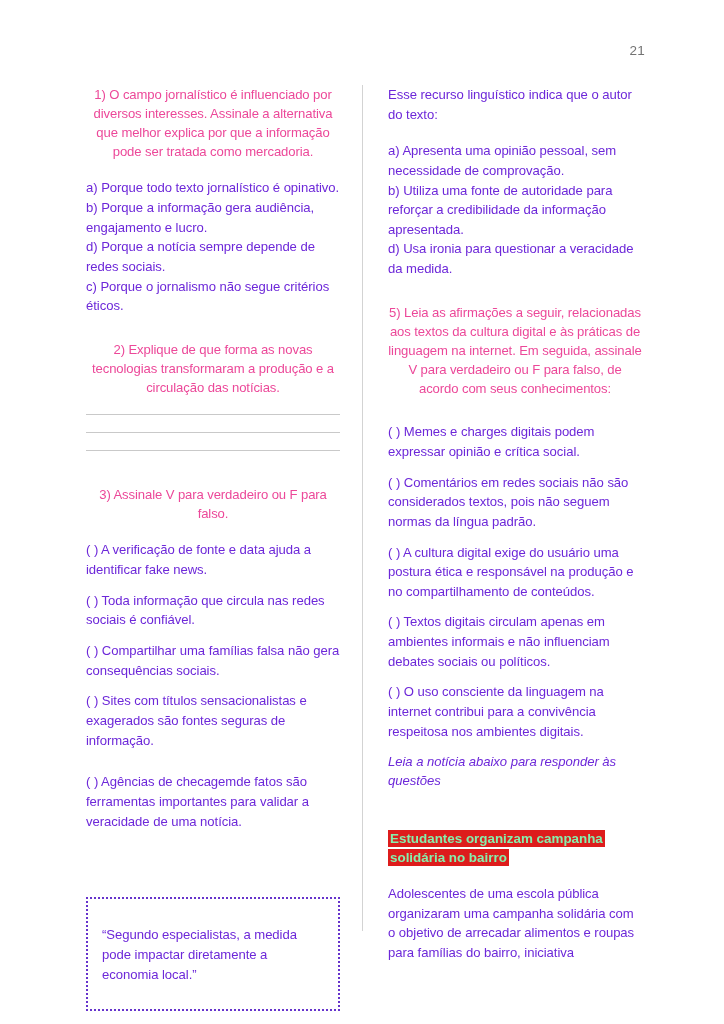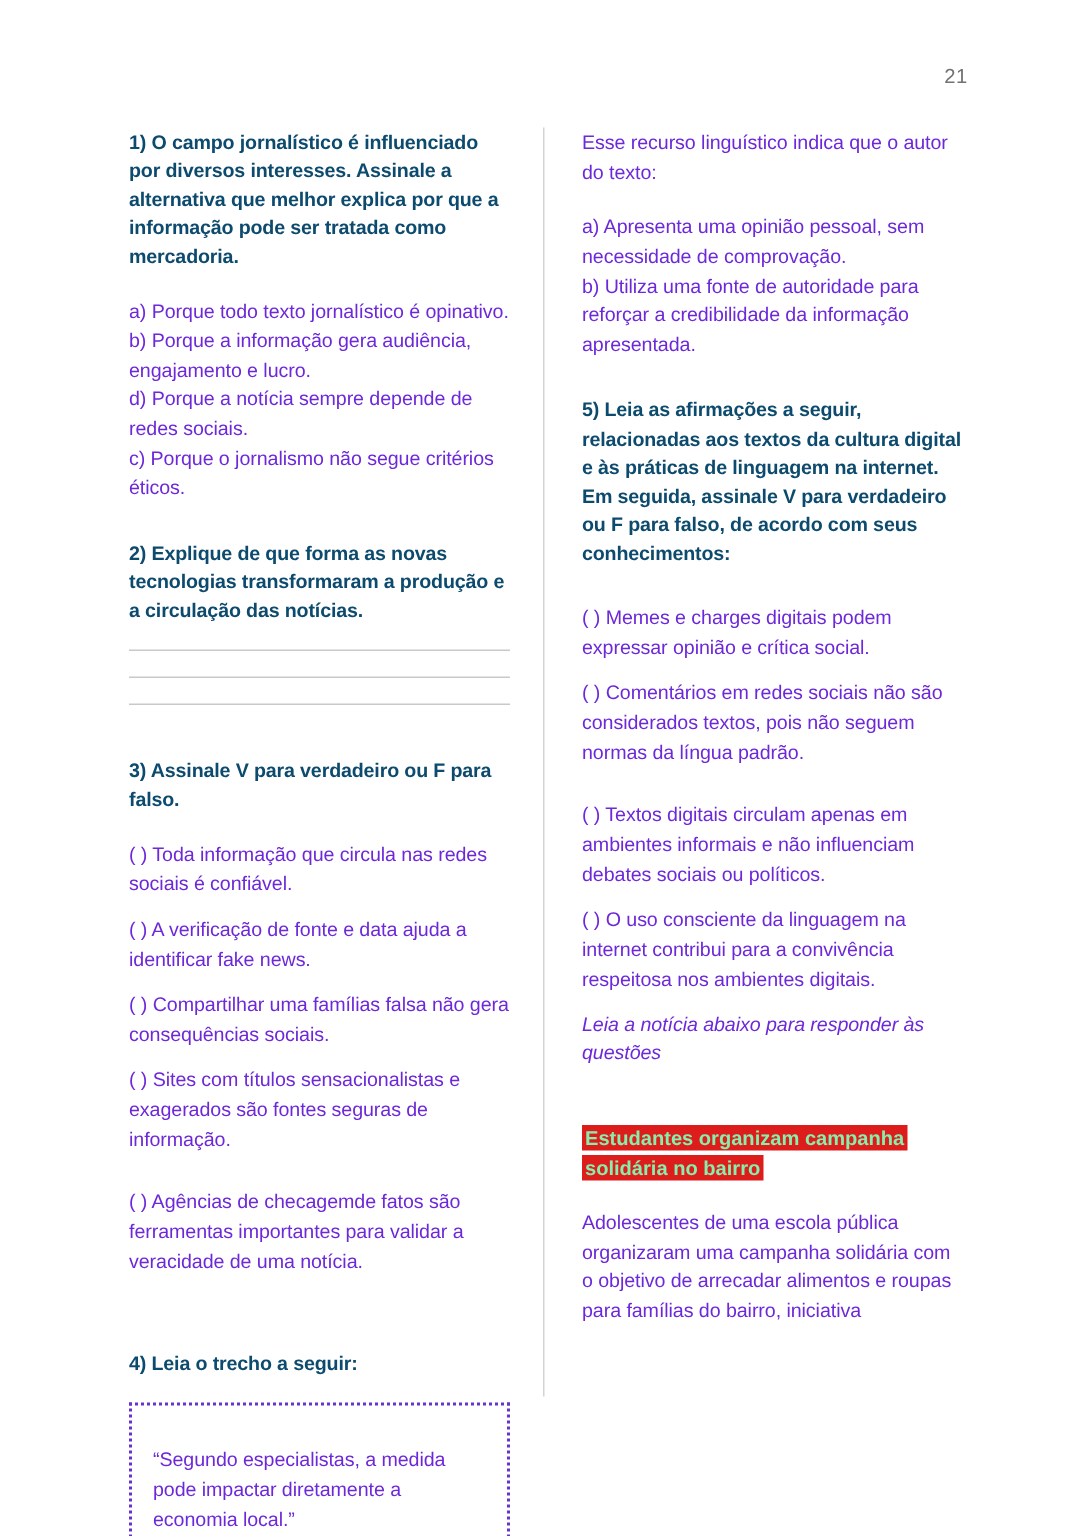--- a/index.html
+++ b/index.html
@@ -61,25 +61,26 @@
   
   p {
     margin: 0;
     font-size: 13.1px;
     line-height: 1.50;
     color: #6d28d9;
     letter-spacing: -0.05px;
   }
 
   .q-head {
-    font-weight: bold;
+    font-weight: normal;
     font-size: 13.1px;
     line-height: 1.46;
-    color: #0c4a6e;
+    color: #ec4899;
     letter-spacing: -0.1px;
+    text-align: center;
   }
 
   .body-text { font-weight: normal; }
 
   .italic-note {
     font-style: italic;
     font-size: 13.1px;
     line-height: 1.46;
   }
 
@@ -164,62 +165,63 @@
         <div class="answer-line"></div>
         <div class="answer-line"></div>
       </div>
 
       <div class="gap-md"></div>
 
       <p class="q-head">3) Assinale V para verdadeiro ou F para falso.</p>
 
       <div class="gap-md"></div>
 
+      <p class="body-text tf-item">(   ) A verificação de fonte e data ajuda a identificar fake news.</p>
       <p class="body-text tf-item">(   ) Toda informação que circula nas redes sociais é confiável.</p>
-      <p class="body-text tf-item">(   ) A verificação de fonte e data ajuda a identificar fake news.</p>
       <p class="body-text tf-item">(   ) Compartilhar uma famílias falsa não gera consequências sociais.</p>
       <p class="body-text tf-item">(   ) Sites com títulos sensacionalistas e exagerados são fontes seguras de informação.</p>
 
       <div class="gap-sm"></div>
 
       <p class="body-text tf-item">(   ) Agências de checagemde fatos são ferramentas importantes para validar a veracidade de uma notícia.</p>
 
       <div class="gap-xxl"></div>
 
-      <p class="q-head">4) Leia o trecho a seguir:</p>
 
       <div class="quote-box">
         <p>“Segundo especialistas, a medida pode impactar diretamente a economia local.”</p>
       </div>
 
     </div>
 
     <div class="col col-right">
 
       <p class="body-text">Esse recurso linguístico indica que o autor do texto:</p>
 
       <div class="gap-md"></div>
 
       <p class="body-text">a) Apresenta uma opinião pessoal, sem necessidade de comprovação.</p>
       <p class="body-text">b) Utiliza uma fonte de autoridade para reforçar a credibilidade da informação apresentada.</p>
+      <p class="body-text">d) Usa ironia para questionar a veracidade da medida.</p>
 
       <div class="gap-lg"></div>
 
       <p class="q-head">5) Leia as afirmações a seguir, relacionadas aos textos da cultura digital e às práticas de linguagem na internet. Em seguida, assinale V para verdadeiro ou F para falso, de acordo com seus conhecimentos:</p>
 
       <div class="gap-lg"></div>
 
       <p class="body-text">(   ) Memes e charges digitais podem expressar opinião e crítica social.</p>
 
       <div class="gap-sm"></div>
 
       <p class="body-text">(   ) Comentários em redes sociais não são considerados textos, pois não seguem normas da língua padrão.</p>
 
       <div class="gap-sm"></div>
 
+      <p class="body-text">(   ) A cultura digital exige do usuário uma postura ética e responsável na produção e no compartilhamento de conteúdos.</p>
 
       <div class="gap-sm"></div>
 
       <p class="body-text">(   ) Textos digitais circulam apenas em ambientes informais e não influenciam debates sociais ou políticos.</p>
 
       <div class="gap-sm"></div>
 
       <p class="body-text">(   ) O uso consciente da linguagem na internet contribui para a convivência respeitosa nos ambientes digitais.</p>
 
       <div class="gap-sm"></div>

